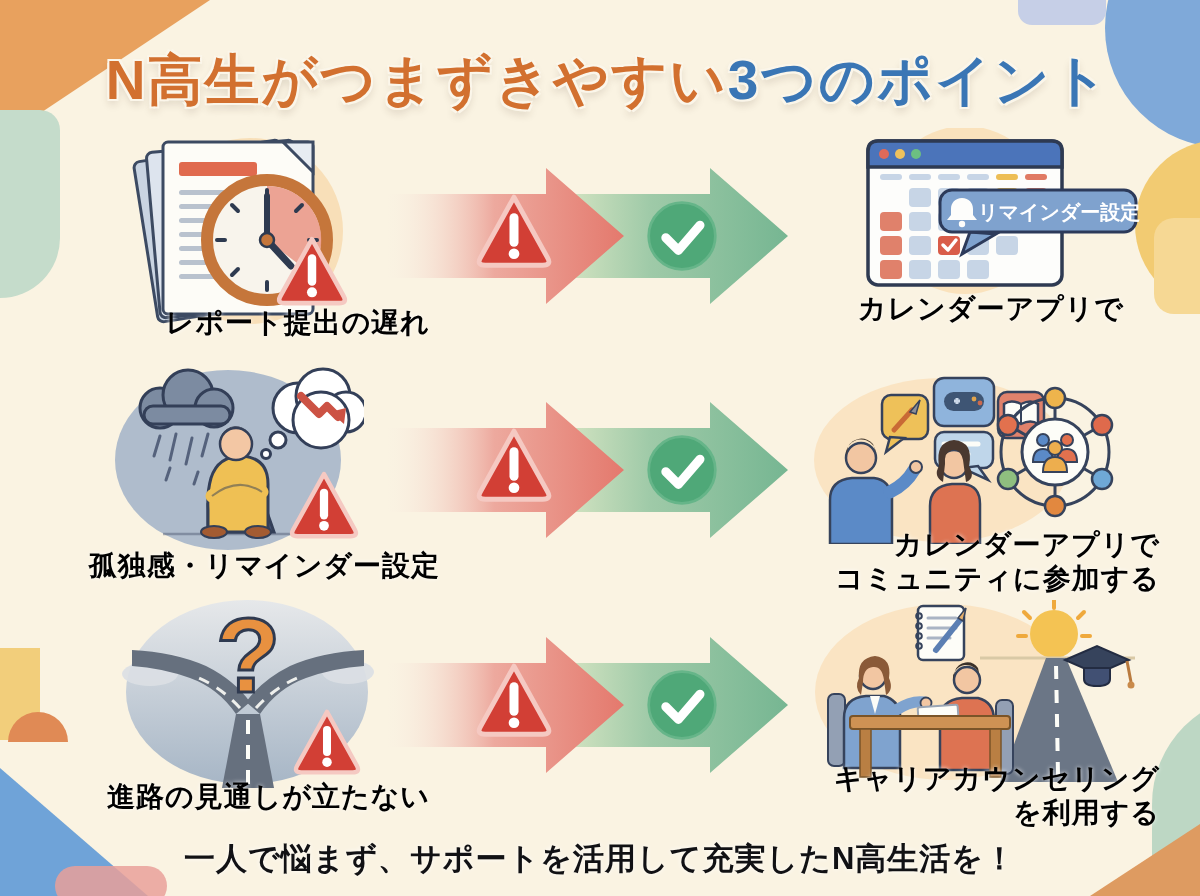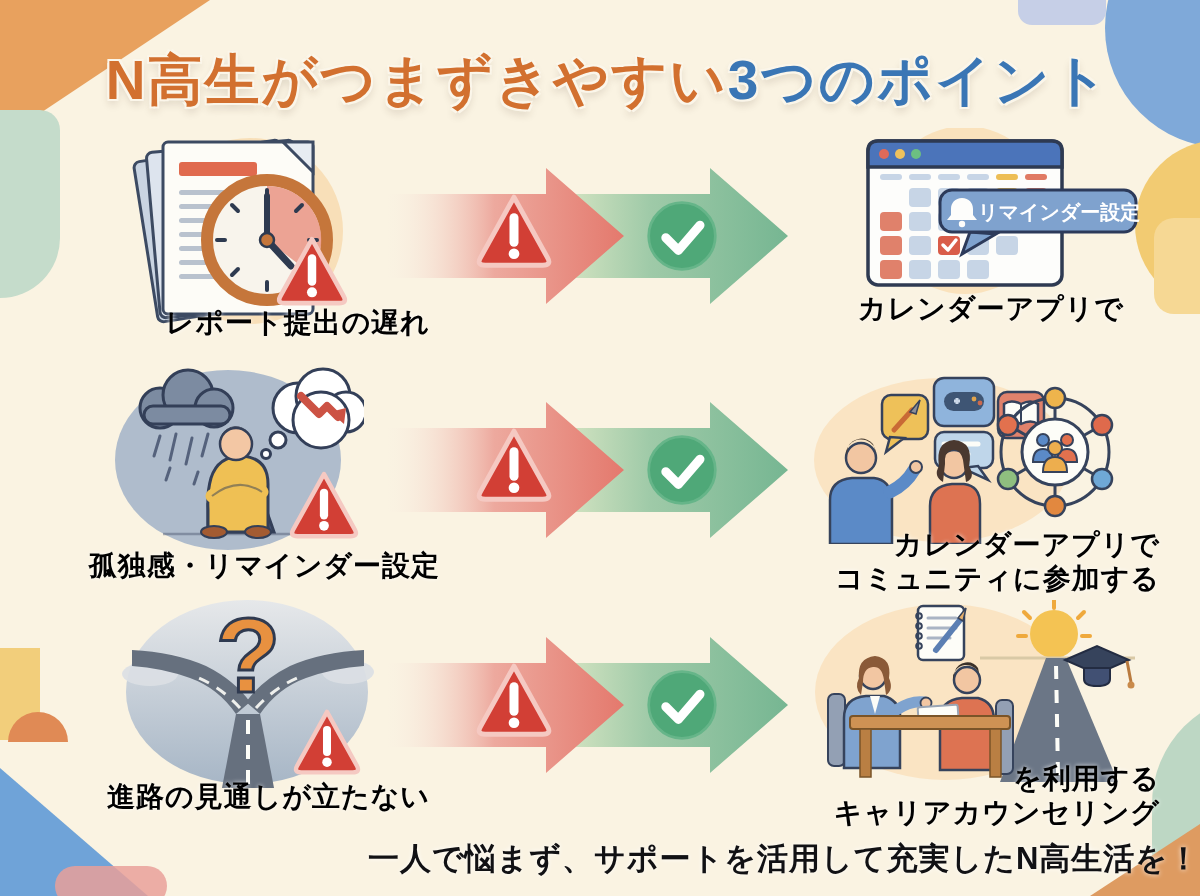--- a/index.html
+++ b/index.html
@@ -45,21 +45,21 @@
 
   .illus{position:absolute;z-index:4;}
   .arrow-wrap{position:absolute;left:388px;width:404px;height:152px;z-index:3;}
 
   .caption{
     position:absolute;z-index:6;text-align:right;font-weight:900;
     font-size:28px;line-height:34px;color:#000000;letter-spacing:1px;
     text-shadow:0 0 4px rgba(255,255,255,.85);
   }
   .footer-message{
-    position:absolute;left:0;top:838px;width:1200px;z-index:6;text-align:right;
+    position:absolute;left:0;top:838px;width:1200px;z-index:6;text-align:center;
     font-size:31px;font-weight:900;color:#111114;letter-spacing:1px;
     text-shadow:0 0 5px rgba(255,255,255,.9);
   }
 </style>
 </head>
 <body>
 
 <div class="canvas">
 
   <svg width="0" height="0" style="position:absolute" aria-hidden="true">
@@ -420,19 +420,19 @@
       <path d="M153,80 a13,13 0 0 1 27,-3 l-2,-9 a13,13 0 0 0 -23,3 Z" fill="#3A3028"></path>
     </g>
     <g>
       <rect x="118" y="106" width="40" height="12" rx="2" fill="#FDFDF8" stroke="#9AA5B4" stroke-width="2" transform="rotate(-4 138 112)"></rect>
       <rect x="50" y="116" width="160" height="13" rx="3" fill="#CE9254" stroke="#7A5428" stroke-width="2"></rect>
       <rect x="60" y="129" width="11" height="48" fill="#B97F43" stroke="#7A5428" stroke-width="1.5"></rect>
       <rect x="190" y="129" width="11" height="48" fill="#B97F43" stroke="#7A5428" stroke-width="1.5"></rect>
     </g>
   </svg>
   <div class="caption" style="left:790px;top:762px;width:370px">
+    <div>キャリアカウンセリング</div>
     <div>を利用する</div>
-    <div>キャリアカウンセリング</div>
   </div>
 
   <div class="footer-message">一人で悩まず、サポートを活用して充実したN高生活を！</div>
 
 </div>
 
 </body></html>

